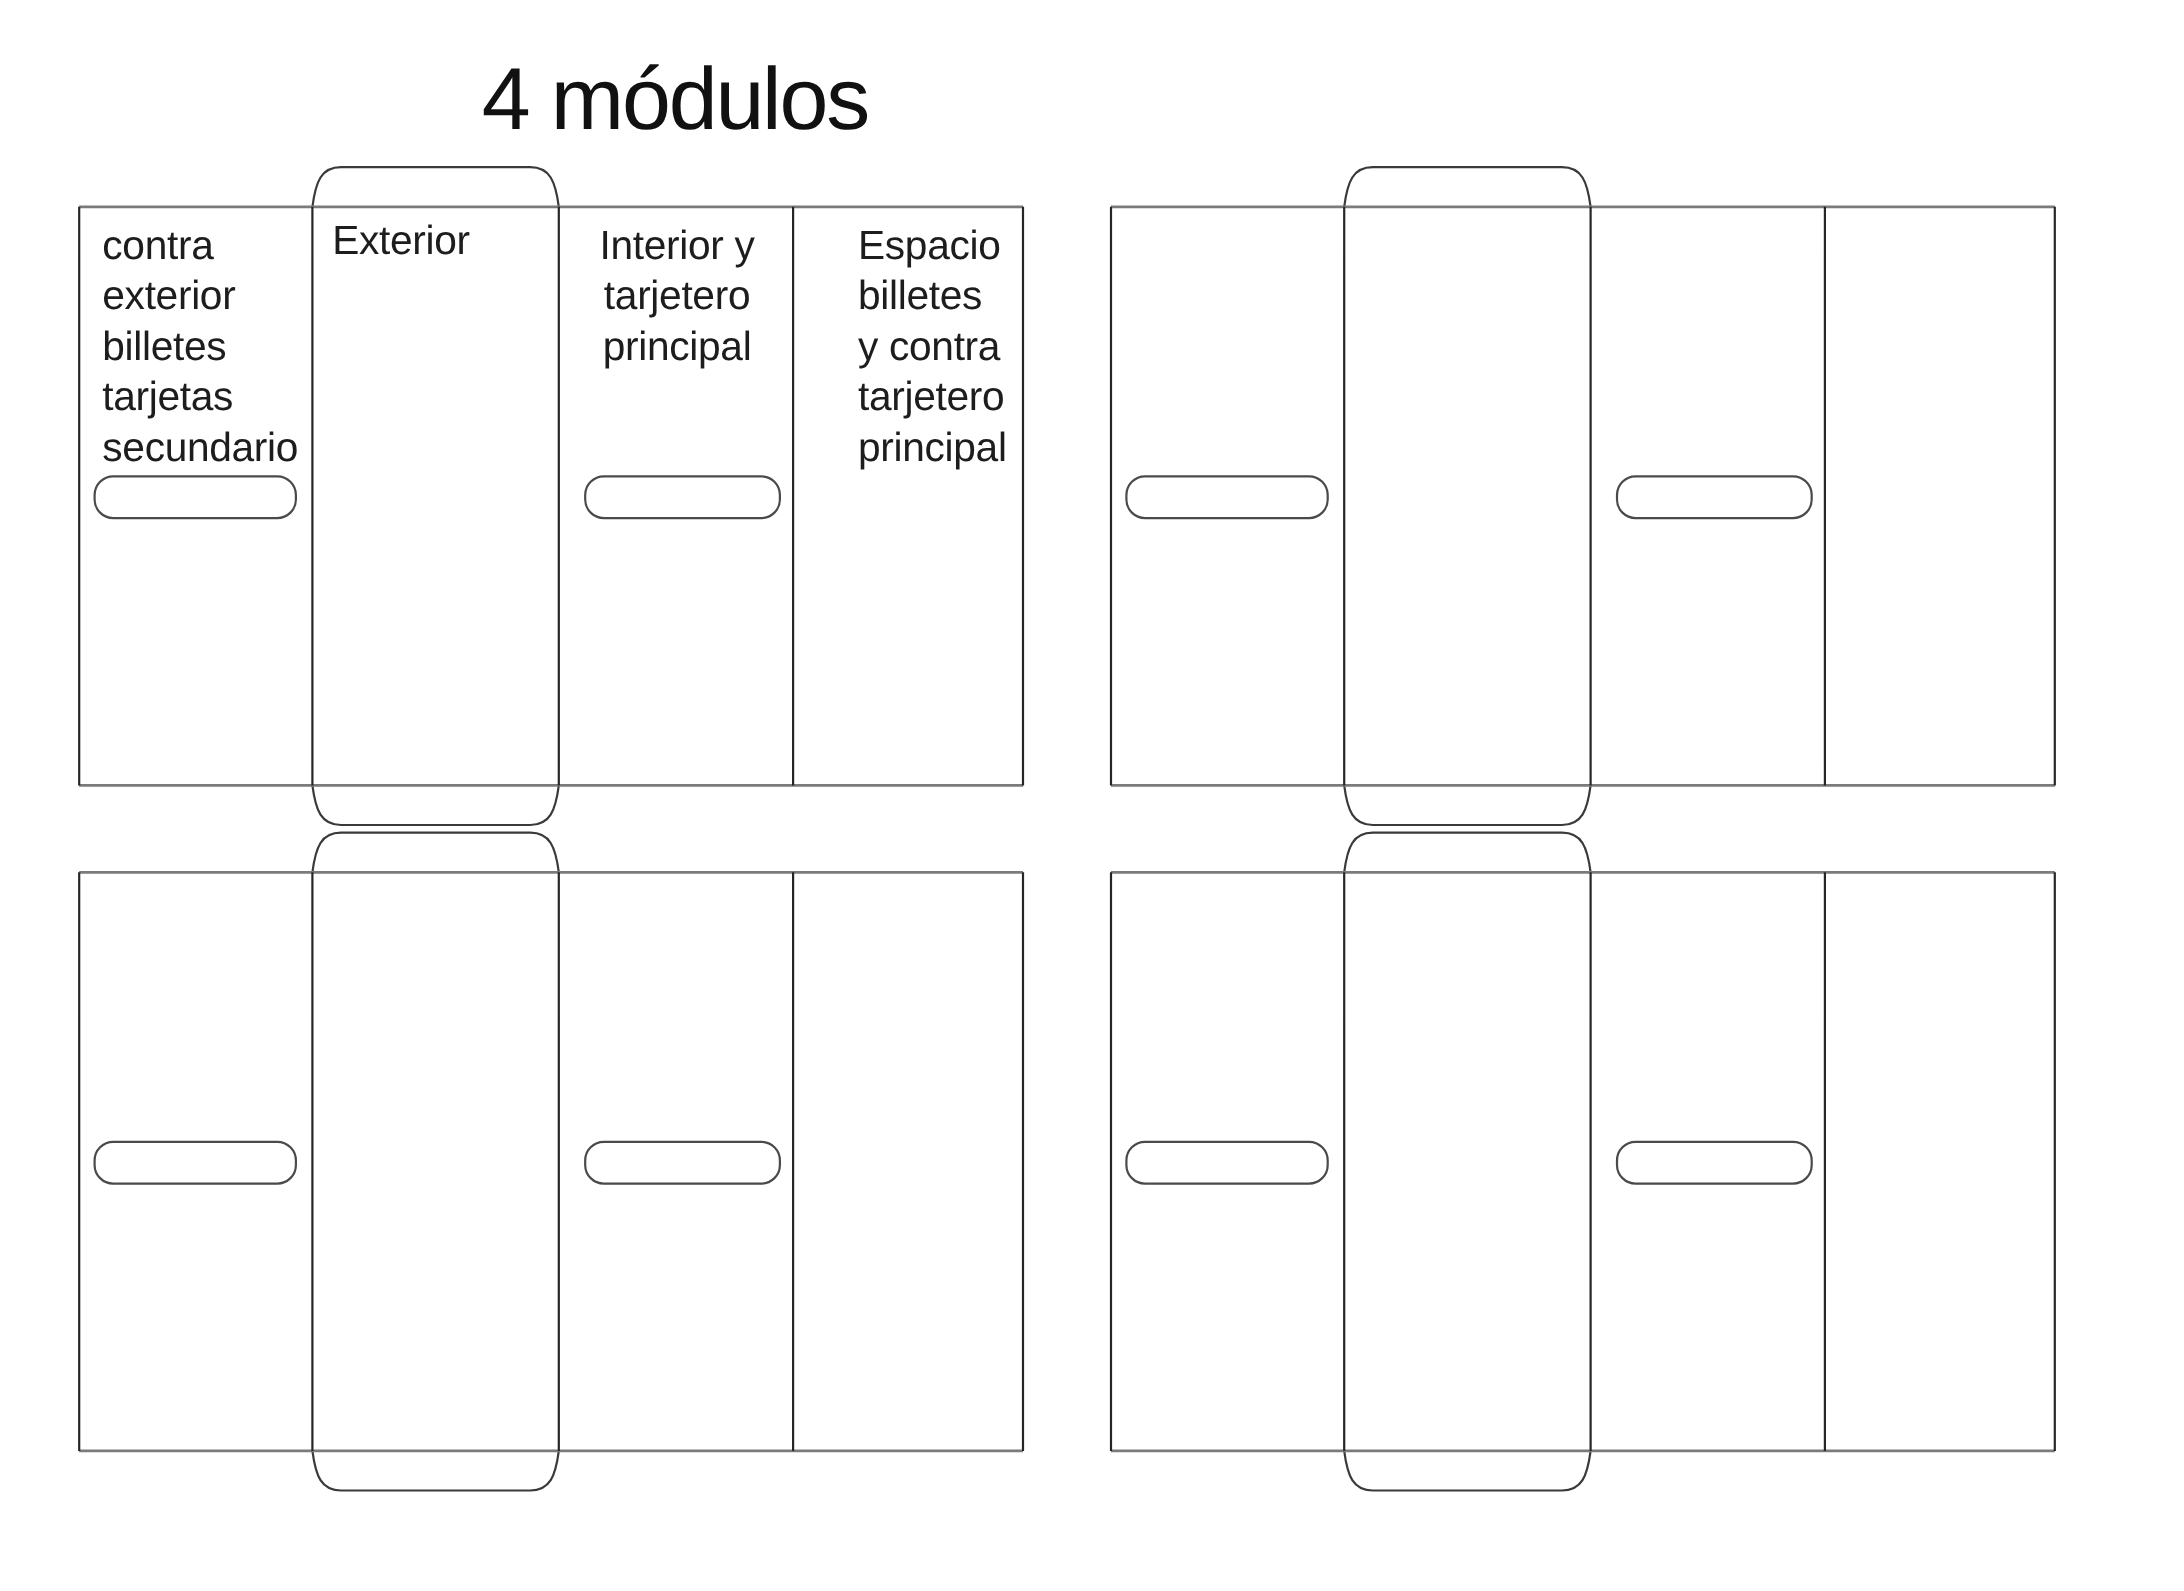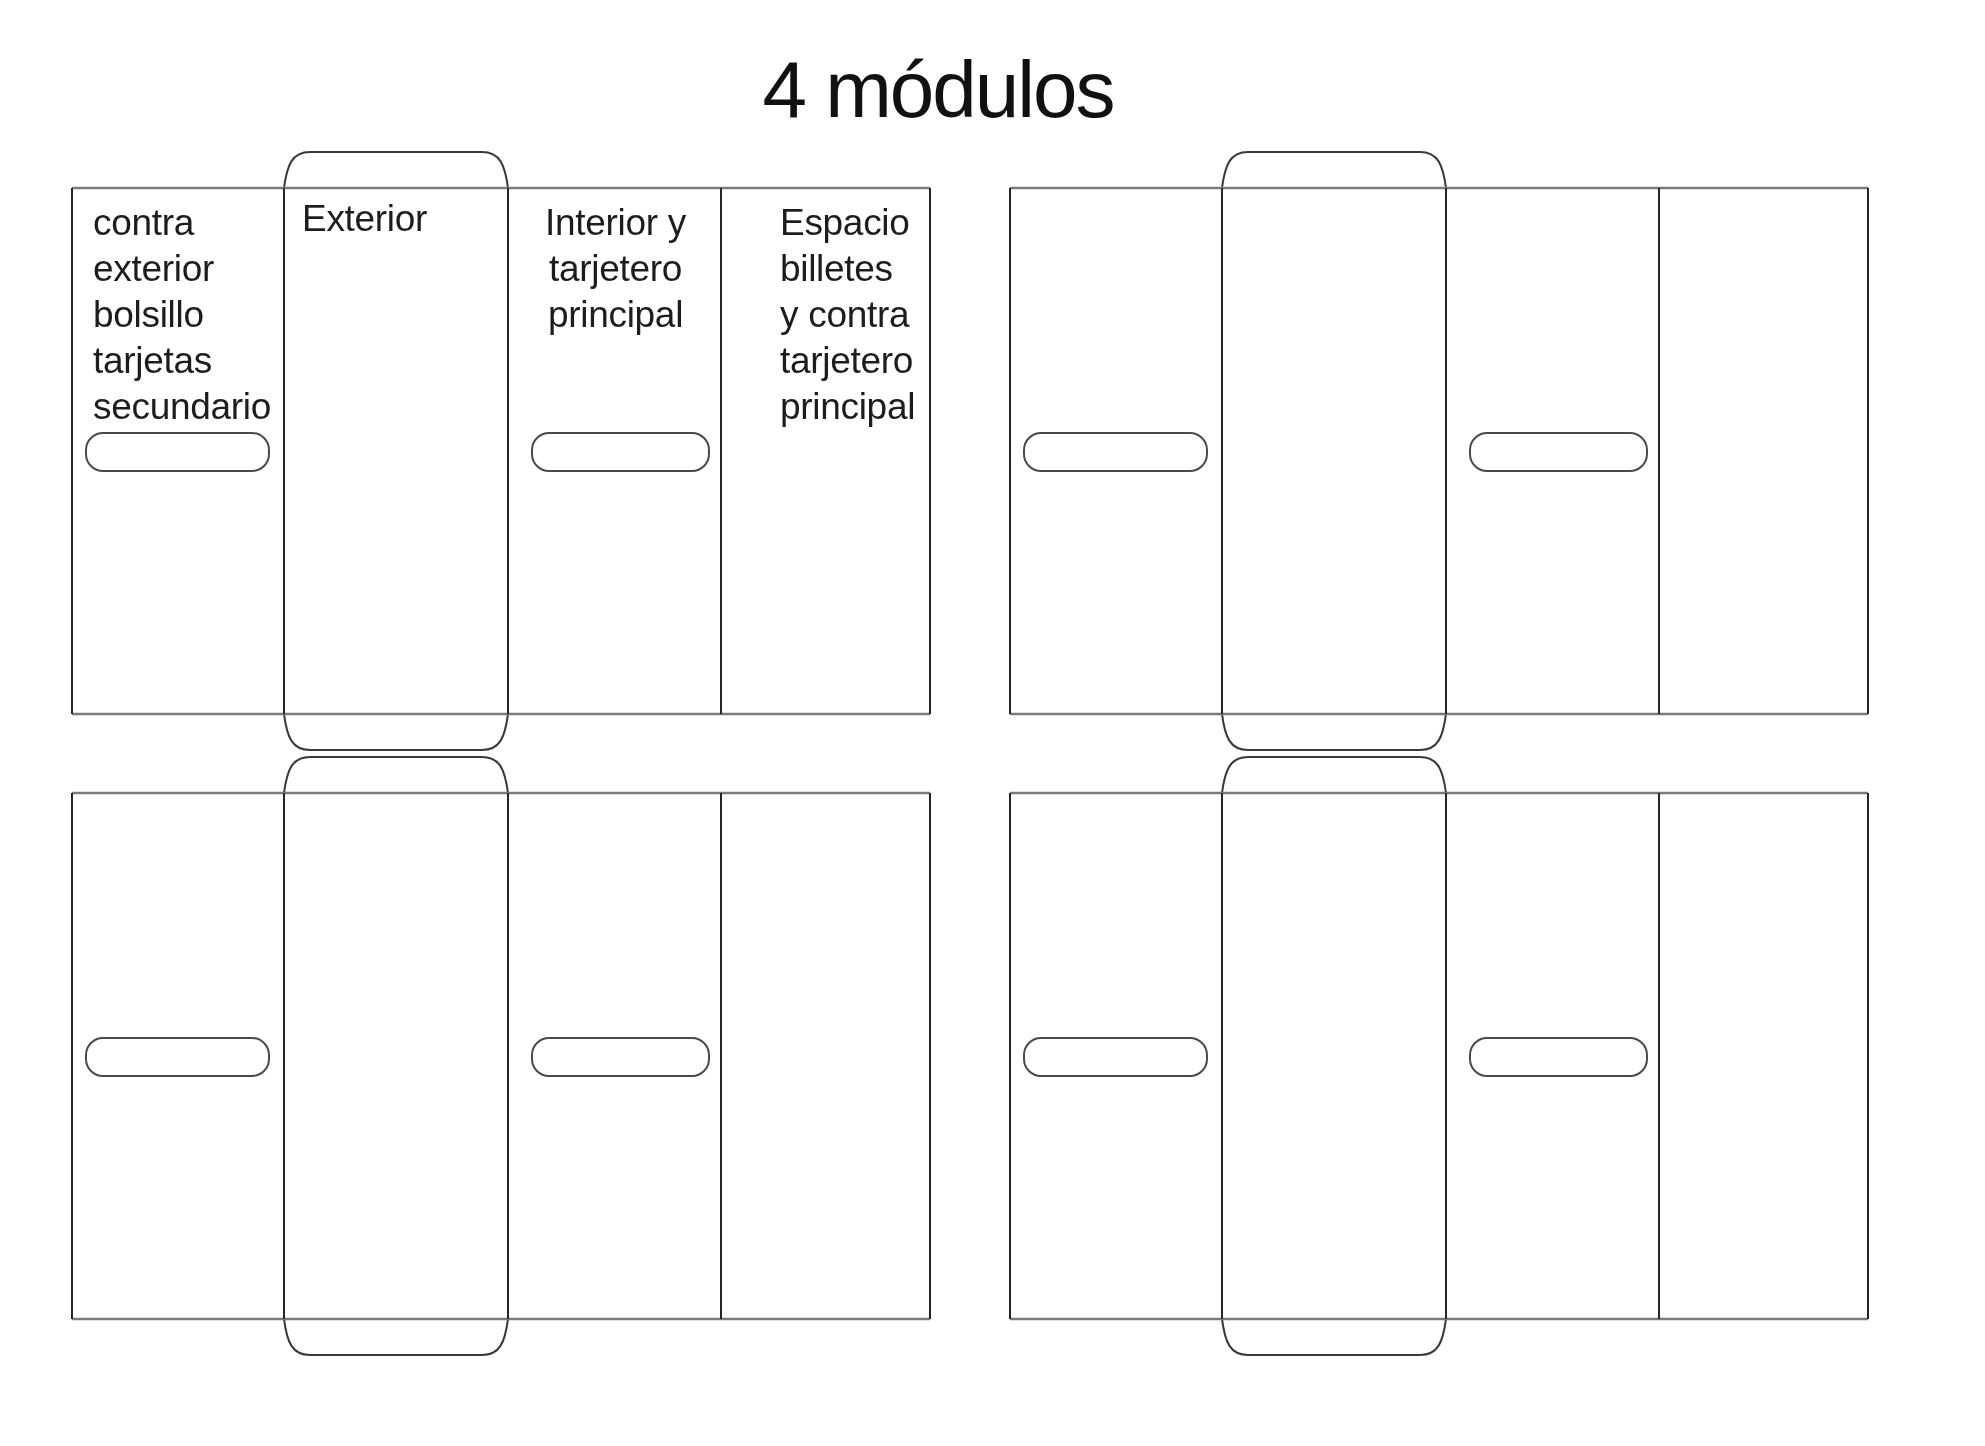--- a/index.html
+++ b/index.html
@@ -5,21 +5,20 @@
   html,body { margin:0; padding:0; background:#ffffff; }
   body {
     position:relative;
     width:1985px; height:1446px;
     font-family:"Liberation Sans", sans-serif;
     overflow:hidden;
   }
   .page-title {
     position:absolute;
     left:438px; top:46px; width:1000px;
-    text-align:center;
     font-size:80px;
     line-height:88px;
     letter-spacing:-2px;
     color:#111111;
   }
   .module {
     position:absolute;
     width:864px; height:604px;
   }
   .module svg { display:block; width:864px; height:604px; }
@@ -64,21 +63,21 @@
 
 <div class="page-title">4 módulos</div>
 
 <div class="module m-top-left">
   <svg viewBox="0 0 864 604">
     <use href="#module-shape"></use>
   </svg>
 </div>
 <div class="panel-label lbl-p1">contra
 exterior
-bolsillo
+billetes
 tarjetas
 secundario</div>
 <div class="panel-label lbl-p2">Exterior</div>
 <div class="panel-label lbl-p3">Interior y
 tarjetero
 principal</div>
 <div class="panel-label lbl-p4">Espacio
 billetes
 y contra
 tarjetero

